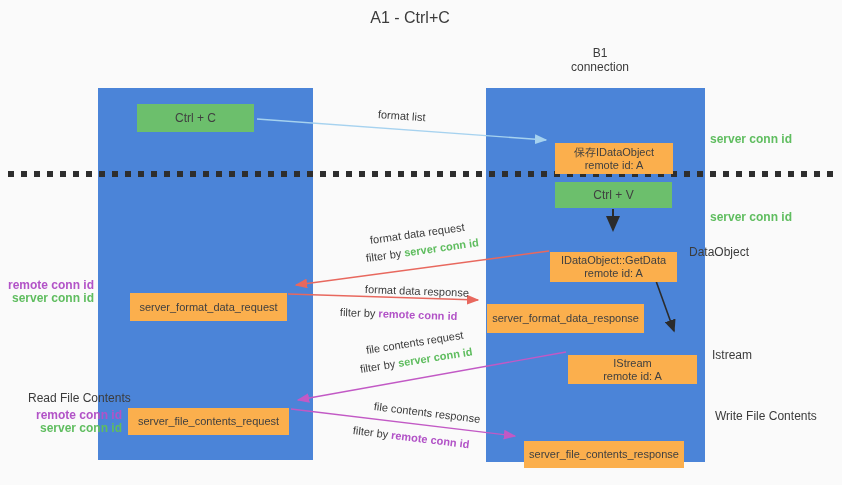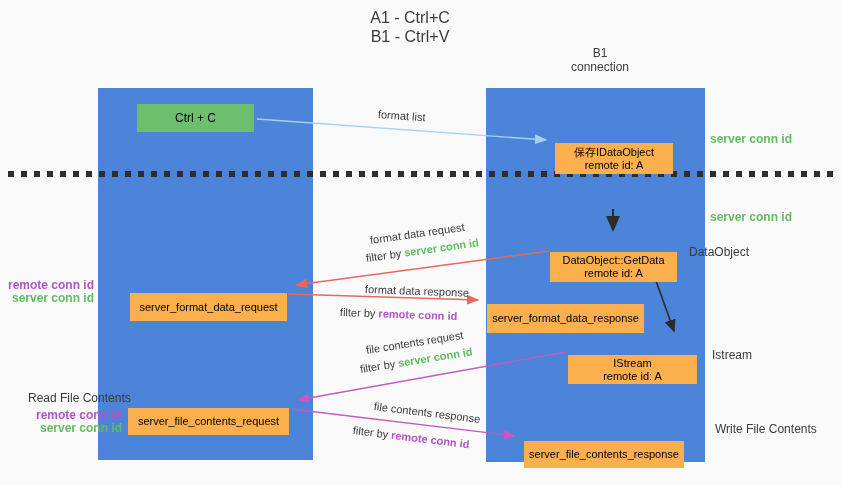--- a/index.html
+++ b/index.html
@@ -12,21 +12,21 @@
     font-size:16px; line-height:19px; color:#3b3b3b;
   }
   .hdr { position:absolute; width:100px; text-align:center; font-size:12px; line-height:14px; color:#3b3b3b; }
   .col { position:absolute; background:#4b84d8; }
   .dotted {
     position:absolute; left:8px; top:171px; width:827px; height:6px;
     background:repeating-linear-gradient(90deg,#2e2e2e 0 6px,transparent 6px 13px);
   }
   .box {
     position:absolute; display:flex; flex-direction:column; align-items:center; justify-content:center;
-    color:#000000; text-align:center; white-space:nowrap;
+    color:#404040; text-align:center; white-space:nowrap;
   }
   .green-box { background:#6cbf6c; font-size:12px; }
   .orange-box { background:#fbaf4d; font-size:11px; line-height:13px;margin-top:16px; }
   .albl {
     position:absolute; font-size:11px; color:#3b3b3b; white-space:nowrap;
     transform-origin:left center;
   }
   .side { position:absolute; font-size:12px; color:#3b3b3b; white-space:nowrap; }
   .bold-green { color:#5fbd5f; font-weight:bold; }
   .bold-purple { color:#b253c7; font-weight:bold; }
@@ -38,21 +38,20 @@
   .rot-p7 { transform:rotate(7deg); }
   svg.overlay { position:absolute; left:0; top:0; pointer-events:none; }
 </style>
 </head>
 <body>
 
 <div class="canvas">
 
   <div class="title">
     <div>A1 - Ctrl+C</div>
-    <div>B1 - Ctrl+V</div>
   </div>
 
   <div class="hdr" style="left:128px; top:54px;margin-top:44px;">
     <div>A1</div>
     <div>filter</div>
   </div>
   <div class="hdr" style="left:550px; top:46px;">
     <div>B1</div>
     <div>connection</div>
   </div>
@@ -88,23 +87,26 @@
 
   <div class="box green-box" style="left:137px; top:104px; width:117px; height:28px;">
     <div>Ctrl + C</div>
   </div>
 
   <div class="box orange-box" style="left:555px; top:127px; width:118px; height:31px;">
     <div>保存IDataObject</div>
     <div>remote id: A</div>
   </div>
 
+  <div class="box green-box" style="left:555px; top:182px; width:117px; height:26px;">
+    <div>Ctrl + V</div>
+  </div>
 
   <div class="box orange-box" style="left:550px; top:236px; width:127px; height:30px;">
-    <div>DataObject::GetData</div>
+    <div>IDataObject::GetData</div>
     <div>remote id: A</div>
   </div>
 
   <div class="box orange-box" style="left:130px; top:277px; width:157px; height:28px;justify-content:center;">
     <div>server_format_data_request</div>
   </div>
 
   <div class="box orange-box" style="left:487px; top:288px; width:157px; height:29px;text-align:right;">
     <div>server_format_data_response</div>
   </div>
@@ -145,21 +147,21 @@
   <div class="albl rot-p7" style="left:374px; top:400px;">file contents response</div>
   <div class="albl rot-p7" style="left:353px; top:424px;">
     <span>filter by</span>
     <span class="bold-purple">remote conn id</span>
   </div>
 
   <div class="side bold-green" style="left:710px; top:132px;">server conn id</div>
   <div class="side bold-green" style="left:710px; top:210px;">server conn id</div>
   <div class="side" style="left:689px; top:245px;">DataObject</div>
   <div class="side" style="left:712px; top:348px;">Istream</div>
-  <div class="side" style="left:715px; top:422px;">Write File Contents</div>
+  <div class="side" style="left:715px; top:409px;">Write File Contents</div>
 
   <div class="side left-stack" style="left:0; top:279px; width:94px;">
     <div class="bold-purple">remote conn id</div>
     <div class="bold-green">server conn id</div>
   </div>
   <div class="side left-stack" style="left:0; top:392px; width:94px;margin-left:28px;">
     <div>Read File Contents</div>
     <div class="bold-purple" style="margin-top:4px;">remote conn id</div>
     <div class="bold-green">server conn id</div>
   </div>

